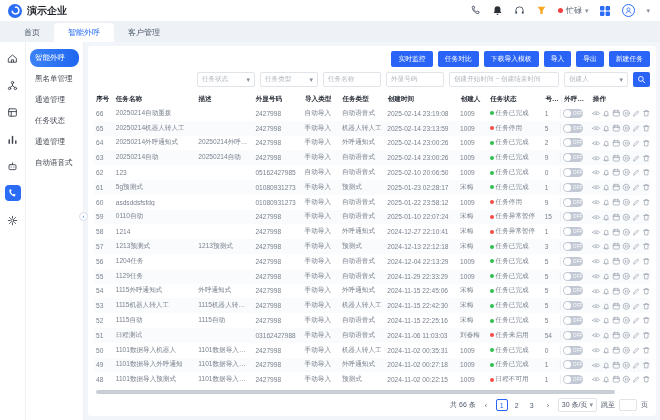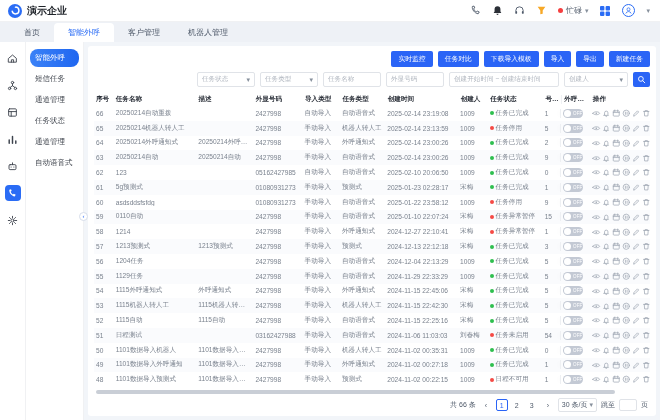--- a/index.html
+++ b/index.html
@@ -152,21 +152,20 @@
         </svg>
     </span>
     <span class="caret">▾</span>
   </div>
 </div>
 
 <div class="tabbar" id="tabs">
     <div class="tab">首页</div>
     <div class="tab active">智能外呼</div>
     <div class="tab">客户管理</div>
-    <div class="tab">机器人管理</div>
   </div>
 
 <div class="main">
   <div class="rail" id="rail">
       <div class="rail-item">
         <svg viewBox="0 0 12 12">
           <path d="M1.8 5.8 6 2.2l4.2 3.6V10H1.8zM4.8 10V7.4h2.4V10" fill="none" stroke="currentColor" stroke-width="1" stroke-linecap="round" stroke-linejoin="round"></path>
         </svg>
       </div>
       <div class="rail-item">
@@ -205,21 +204,21 @@
         <svg viewBox="0 0 12 12">
           <circle cx="6" cy="6" r="1.7" fill="none" stroke="currentColor" stroke-width="1" stroke-linecap="round" stroke-linejoin="round"></circle>
           <path d="M6 1.4v1.5M6 9.1v1.5M1.4 6h1.5M9.1 6h1.5M2.7 2.7l1.1 1.1M8.2 8.2l1.1 1.1M9.3 2.7 8.2 3.8M3.8 8.2 2.7 9.3" fill="none" stroke="currentColor" stroke-width="1" stroke-linecap="round" stroke-linejoin="round"></path>
         </svg>
       </div>
     </div>
 
   <div class="submenu" id="submenu">
     <div class="collapse-handle">‹</div>
   <div class="smenu-item active">智能外呼</div>
-      <div class="smenu-item">短信任务</div>
+      <div class="smenu-item">黑名单管理</div>
       <div class="smenu-item">通道管理</div>
       <div class="smenu-item">任务状态</div>
       <div class="smenu-item">通道管理</div>
       <div class="smenu-item">自动语音式</div>
     </div>
 
   <div class="content">
     <div class="card">
 
       <div class="toolbar" id="toolbar">

